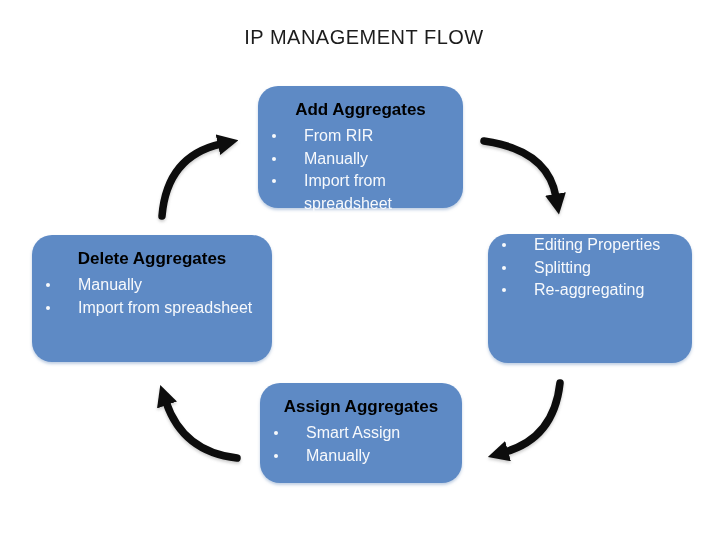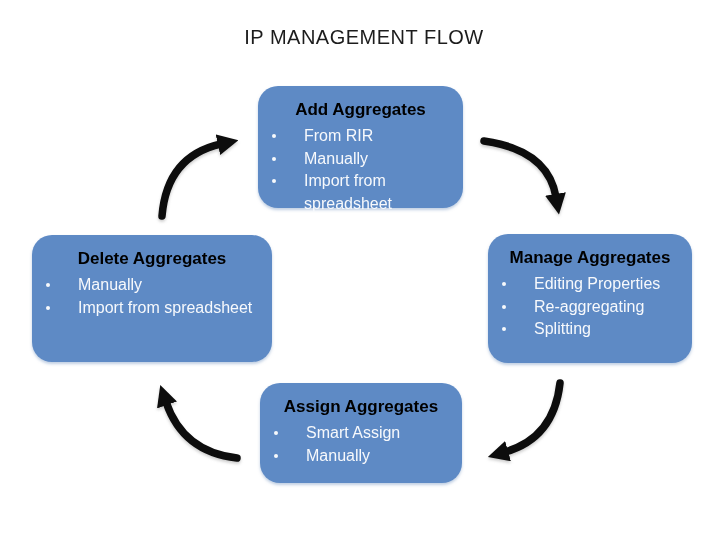--- a/index.html
+++ b/index.html
@@ -98,25 +98,24 @@
   <div class="box box-add">
     <h2>Add Aggregates</h2>
     <ul>
       <li>From RIR</li>
       <li>Manually</li>
       <li>Import from spreadsheet</li>
     </ul>
   </div>
 
   <div class="box box-manage">
-    <h2>Manage Aggregates</h2>
     <ul>
       <li>Editing Properties</li>
+      <li>Splitting</li>
       <li>Re-aggregating</li>
-      <li>Splitting</li>
     </ul>
   </div>
 
   <div class="box box-assign">
     <h2>Assign Aggregates</h2>
     <ul>
       <li>Smart Assign</li>
       <li>Manually</li>
     </ul>
   </div>

